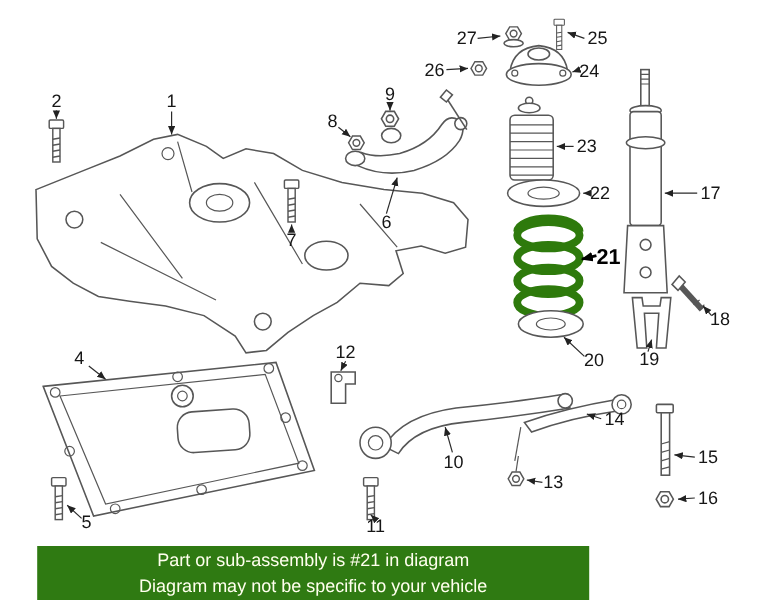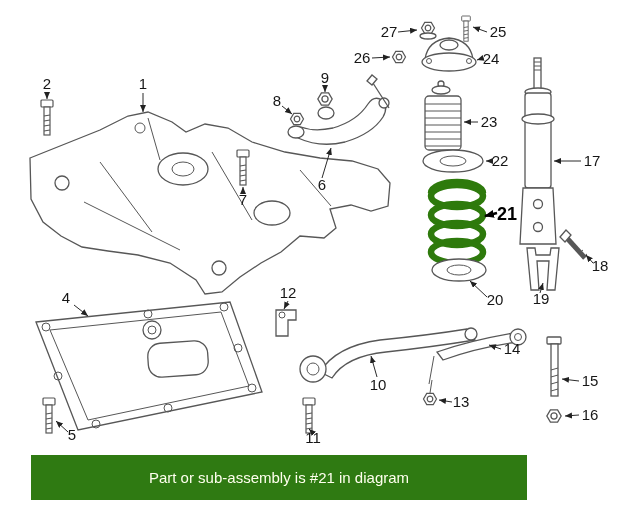--- a/index.html
+++ b/index.html
@@ -6,21 +6,21 @@
   .stage{position:relative;width:640px;height:512px;background:#ffffff;overflow:hidden;
          font-family:"Liberation Sans",sans-serif;}
   .stage svg{position:absolute;left:0;top:0;}
   svg .part{stroke:#575757;stroke-width:1.3;fill:#ffffff;}
   svg .thin{stroke:#575757;stroke-width:1;fill:none;}
   svg .leader{stroke:#2a2a2a;stroke-width:1;fill:none;}
   svg .leader-bold{stroke:#000;stroke-width:2.4;fill:none;}
   svg text.lbl{font-family:"Liberation Sans",sans-serif;font-size:15px;fill:#161616;text-anchor:middle;}
   svg text.lbl-big{font-size:18px;font-weight:bold;fill:#000;}
   .spring ellipse,.spring path{fill:none;stroke-width:6.5;}
-  .banner{position:absolute;left:31px;top:455px;width:496px;height:45px;background:#2f7a12;
+  .banner{position:absolute;left:31px;top:455px;width:460px;height:45px;background:#2f7a12;
           color:#ffffee;display:flex;flex-direction:column;align-items:center;justify-content:center;
           font-size:15px;line-height:21px;text-align:center;}
 </style>
 </head>
 <body>
 
 <div class="stage">
 
 <svg width="640" height="512" viewBox="0 0 640 512">
   <defs>
@@ -232,15 +232,16 @@
     <text class="lbl" x="489" y="127">23</text>
     <text class="lbl" x="491" y="64">24</text>
     <text class="lbl" x="498" y="37">25</text>
     <text class="lbl" x="362" y="63">26</text>
     <text class="lbl" x="389" y="37">27</text>
   </g>
 </svg>
 
 <div class="banner" style="background: rgb(47, 122, 18);">
   <div>Part or sub-assembly is #21 in diagram</div>
+  <div>Diagram may not be specific to your vehicle</div>
 </div>
 
 </div>
 
 </body></html>

